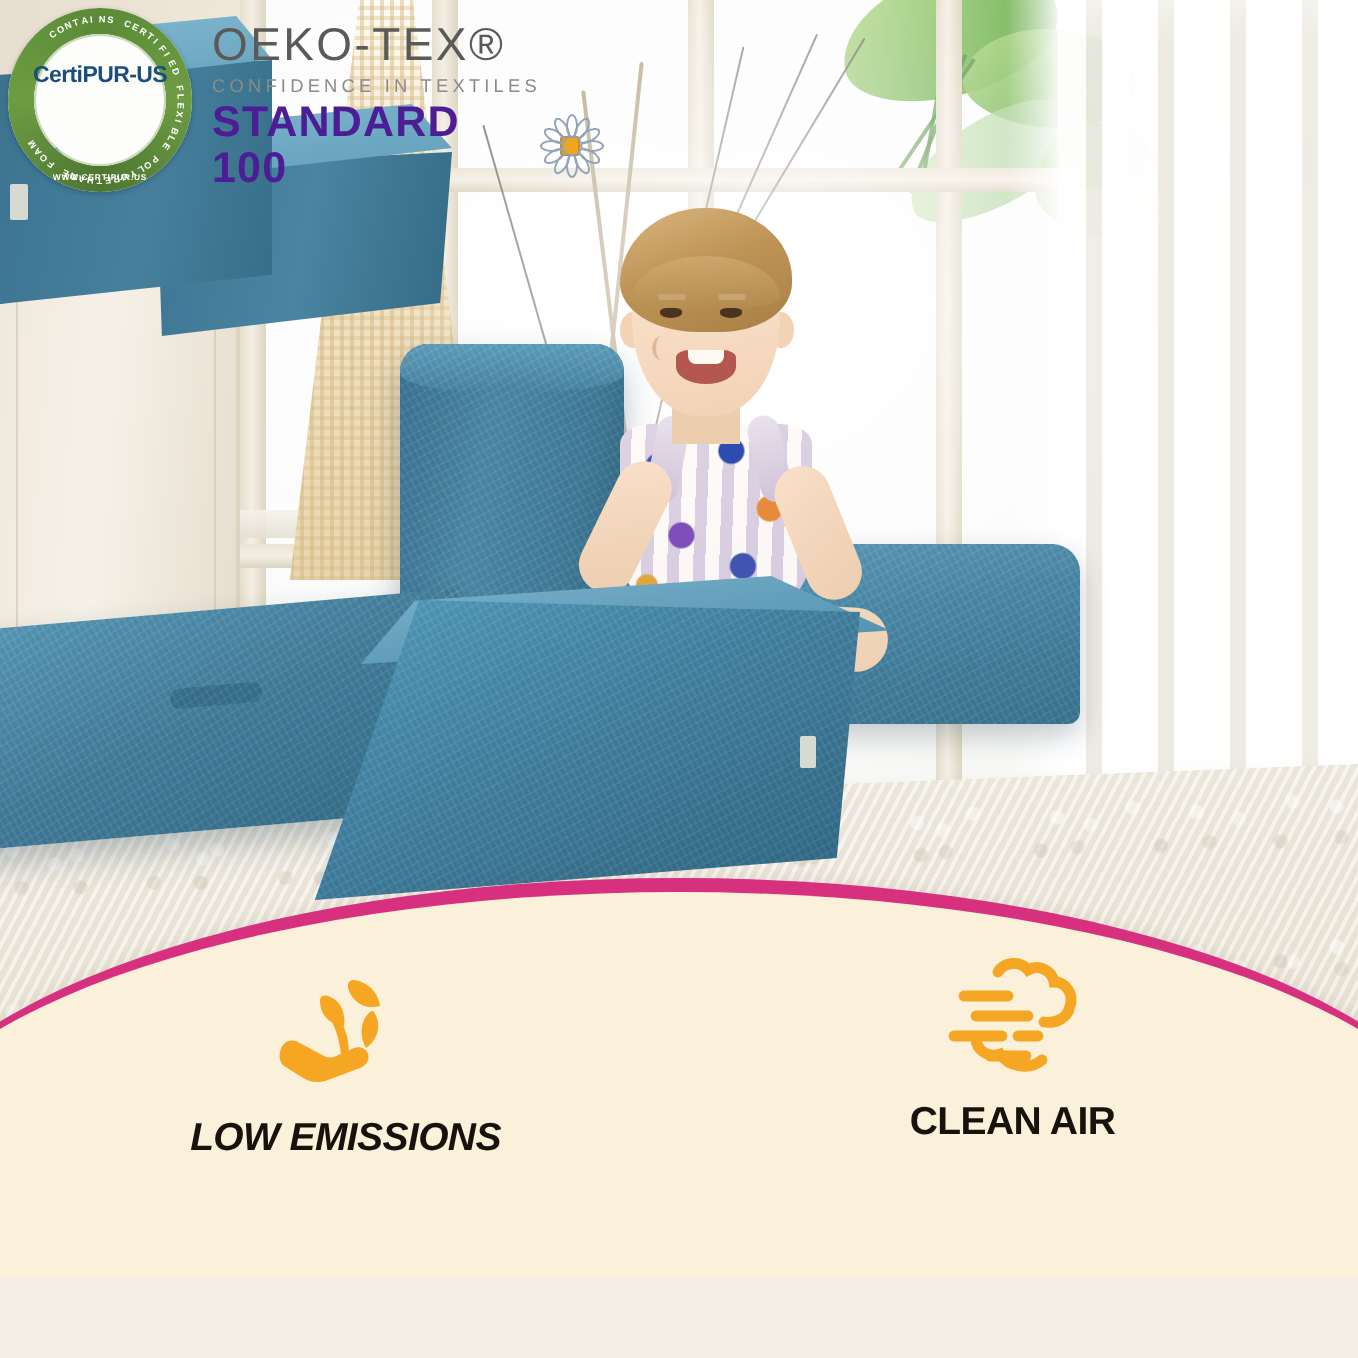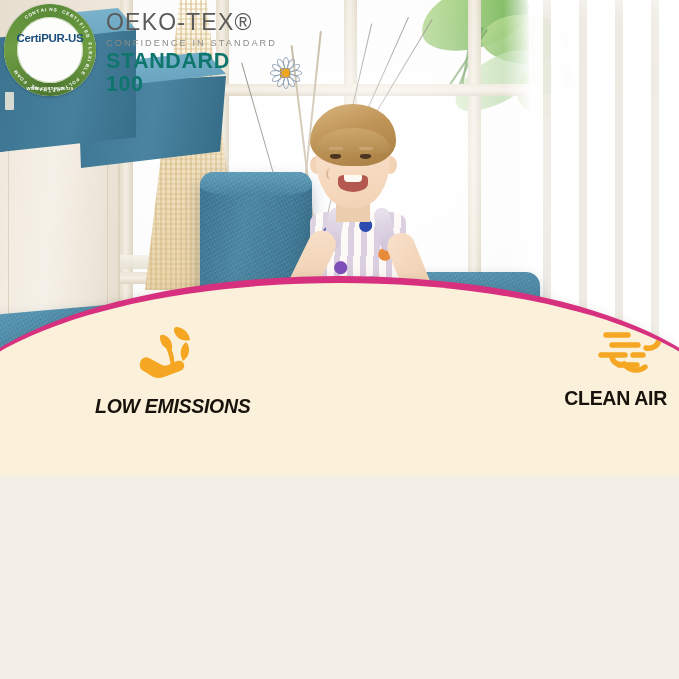--- a/index.html
+++ b/index.html
@@ -4,21 +4,21 @@
 <title>Product Certification Infographic</title>
 <style>
   * { margin:0; padding:0; box-sizing:border-box; }
   html,body { width:679px; height:679px; }
   body {
     font-family:"Liberation Sans", sans-serif;
     background:#f3efe7;
     overflow:hidden;
     position:relative;
   }
-  #stage { position:relative; width:679px; height:476px; overflow:hidden; }
+  #stage { position:relative; width:679px; height:639px; overflow:hidden; }
 
   
   .scene { position:absolute; inset:0; background:#efe9df; overflow:hidden; }
 
   
   .wall-left {
     position:absolute; left:0; top:0; width:130px; height:470px;
     background:linear-gradient(100deg,#e7ded0 0%,#efe7da 55%,#e3d9c9 100%);
   }
   .wall-top {
@@ -384,21 +384,21 @@
   .oeko{ position:relative; flex:1; padding-top:6px; }
   .oeko-main{
     font-size:23px; font-weight:normal; letter-spacing:1.2px; color:#5a5a58;
     line-height:1; font-family:"Liberation Sans", sans-serif;
   }
   .oeko-sub{
     font-size:9.2px; letter-spacing:2.1px; color:#8b8b86; margin-top:4px;
     font-family:"Liberation Sans", sans-serif;
   }
   .oeko-std{
-    font-size:21.5px; font-weight:bold; letter-spacing:.6px; color:#0f766e;
+    font-size:21.5px; font-weight:bold; letter-spacing:.6px; color:#4c1d95;
     margin-top:2px; line-height:1.05;
   }
   .oeko-std-row{ display:flex; align-items:center; gap:8px; }
   .flower{ position:relative; width:30px; height:30px; flex:0 0 30px; margin-top:2px;}
   .flower .core{
     position:absolute; left:10px; top:10px; width:10px; height:10px;
     background:#f0a51e; border-radius:2px;
     box-shadow:inset 0 0 0 1px #d18d12;
   }
   .flower .petal{
@@ -419,21 +419,21 @@
   }
   .banner-inner{
     position:absolute; left:60px; top:0; width:679px; height:330px;
     display:flex; align-items:flex-start; justify-content:center;
     padding:26px 6px 0 6px; gap:0;
   }
   .col{
     flex:1 1 0; text-align:center; padding:0 6px;
     display:flex; flex-direction:column; align-items:center;
   }
-  .col.c1{ padding-top:10px;font-style:italic; } .col.c2{ padding-top:2px;align-items:flex-end;} .col.c3{ padding-top:10px;}
+  .col.c1{ padding-top:10px;font-style:italic; } .col.c2{ padding-top:2px;} .col.c3{ padding-top:10px;}
   .icon-wrap{
     height:74px; display:flex; align-items:center; justify-content:center;
     margin-bottom:4px;
   }
   .col-title{
     font-size:19.5px; font-weight:bold; color:#17120b; letter-spacing:-.3px;
     line-height:1; margin-bottom:7px; white-space:nowrap;
   }
   .col-body{
     font-size:13.2px; color:#2c2722; line-height:1.34; max-width:205px;
@@ -612,21 +612,21 @@
       <div class="url">WWW.CERTIPUR.US</div>
       <div class="ring-inner">
         <div class="swoosh"></div>
         <div class="swoosh2"></div>
       </div>
       <div class="wordmark">CertiPUR-US</div>
     </div>
 
     <div class="oeko">
       <div class="oeko-main">OEKO-TEX®</div>
-      <div class="oeko-sub">CONFIDENCE IN STANDARD</div>
+      <div class="oeko-sub">CONFIDENCE IN TEXTILES</div>
       <div class="oeko-std-row">
         <div class="oeko-std">STANDARD 100</div>
         <div class="flower" id="oeko-flower">
           <div class="core"></div>
         <div class="petal" style="transform: rotate(0deg);"></div>
             <div class="petal" style="transform: rotate(30deg);"></div>
             <div class="petal" style="transform: rotate(60deg);"></div>
             <div class="petal" style="transform: rotate(90deg);"></div>
             <div class="petal" style="transform: rotate(120deg);"></div>
             <div class="petal" style="transform: rotate(150deg);"></div>

